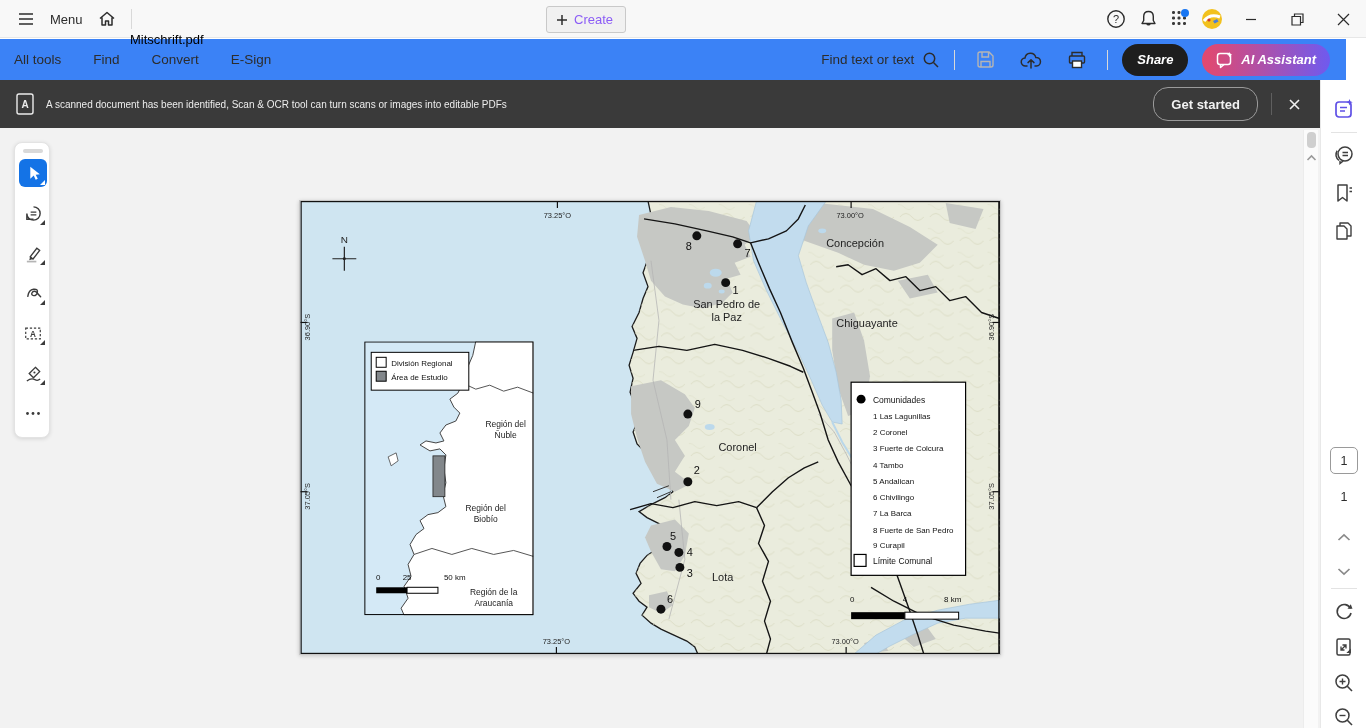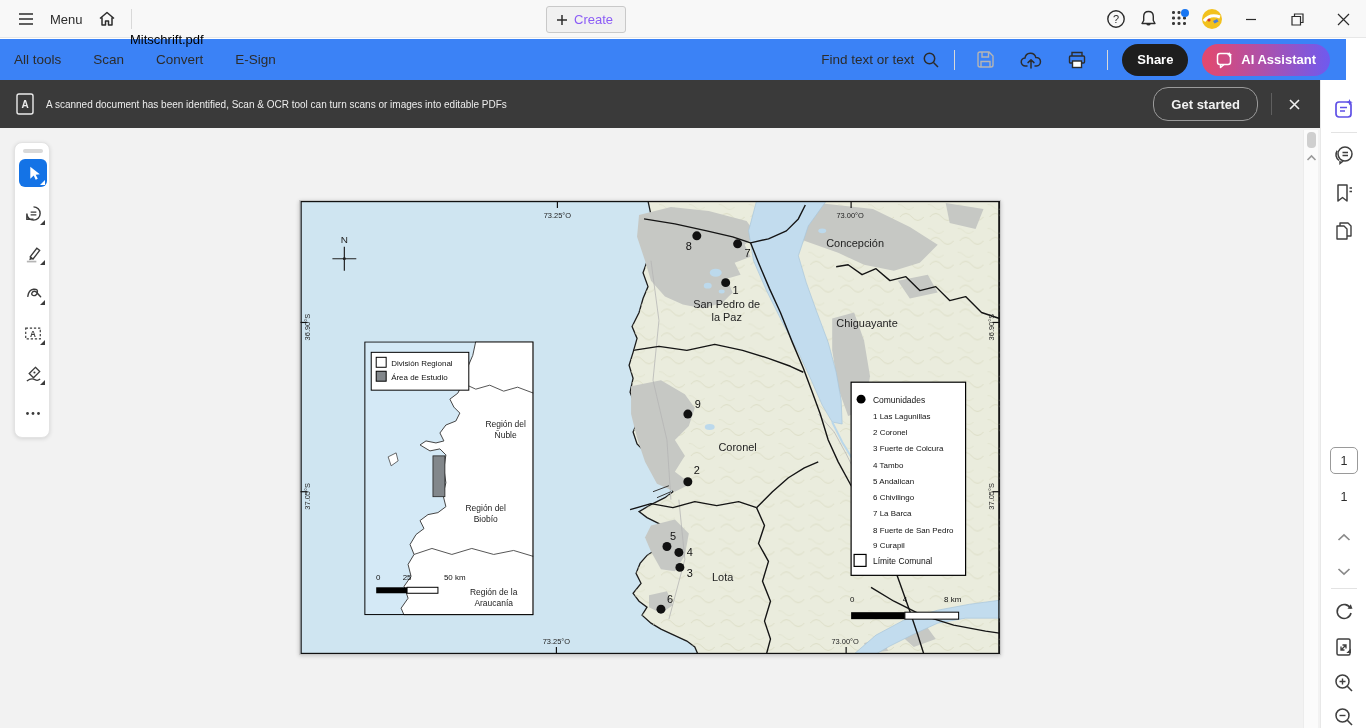--- a/index.html
+++ b/index.html
@@ -19,21 +19,21 @@
   .win-icons { position:absolute; right:0; top:0; height:38px; display:flex; align-items:center; }
   .circle-btn { width:32px; height:32px; display:flex; align-items:center; justify-content:center; }
   .win-ctl { width:46px; height:38px; display:flex; align-items:center; justify-content:center; }
 
   
   .toolbar { position:absolute; left:0; top:39px; width:1346px; height:41px; background:#3b82f6; z-index:4; }
   .tools-left { position:absolute; left:14px; top:0; height:41px; display:flex; align-items:center; gap:32px; }
   .tool-item { font-size:13.5px; color:#2c2c2c; cursor:default; }
   .tools-right { position:absolute; right:16px; top:0; height:41px; display:flex; align-items:center; gap:14px; }
   .find-box { display:flex; align-items:center; gap:8px; font-size:13.5px; color:#2c2c2c; }
-  .pill { height:32px; border-radius:16px; display:flex; align-items:center; justify-content:center; font-size:13px; font-weight:bold; }
+  .pill { height:32px; border-radius:16px; display:flex; align-items:center; justify-content:center; font-size:13px; font-weight:bold;font-style:italic; }
   .share-pill { width:66px; background:var(--c-share_bg,#1e1e1e); color:#fff; }
   .ai-pill { padding:0 14px; gap:7px; background:linear-gradient(90deg,var(--c-ai_from,#e5486c),var(--c-ai_to,#6f5aef)); color:#fff; }
 
   
   .notifbar { position:absolute; left:0; top:80px; width:1320px; height:48px; background:var(--c-notif_bg,#3a3a3a); display:flex; align-items:center; z-index:3; }
   .notif-msg { font-size:10px; color:#ececec; margin-left:10px; }
   .getstarted { position:absolute; right:62px; height:30px; padding:16px 17px; border:1px solid #9a9a9a; border-radius:15px; color:#f2f2f2; font-size:13px; font-weight:bold; display:flex; align-items:center; background:transparent; }
   .notif-div { position:absolute; right:48px; width:1px; height:22px; background:#5f5f5f; }
   .notif-close { position:absolute; right:14px; width:24px; height:24px; display:flex; align-items:center; justify-content:center; }
 
@@ -145,21 +145,21 @@
         <svg width="13" height="13" viewBox="0 0 13 13">
             <path d="M1,1 L12,12 M12,1 L1,12" stroke="#2c2c2c" stroke-width="1.2"></path>
           </svg>
       </div>
     </div>
   </div>
 
   <div class="toolbar">
     <div class="tools-left">
       <span class="tool-item">All tools</span>
-      <span class="tool-item">Scan</span>
+      <span class="tool-item">Find</span>
       <span class="tool-item">Convert</span>
       <span class="tool-item">E-Sign</span>
     </div>
     <div class="tools-right">
       <div class="find-box">
         <span>Find text or text</span>
         <svg width="18" height="18" viewBox="0 0 18 18">
             <circle cx="7.5" cy="7.5" r="5.2" fill="none" stroke="#2c2c2c" stroke-width="1.5"></circle>
             <path d="M11.5,11.5 L16,16" stroke="#2c2c2c" stroke-width="1.5"></path>
           </svg>

